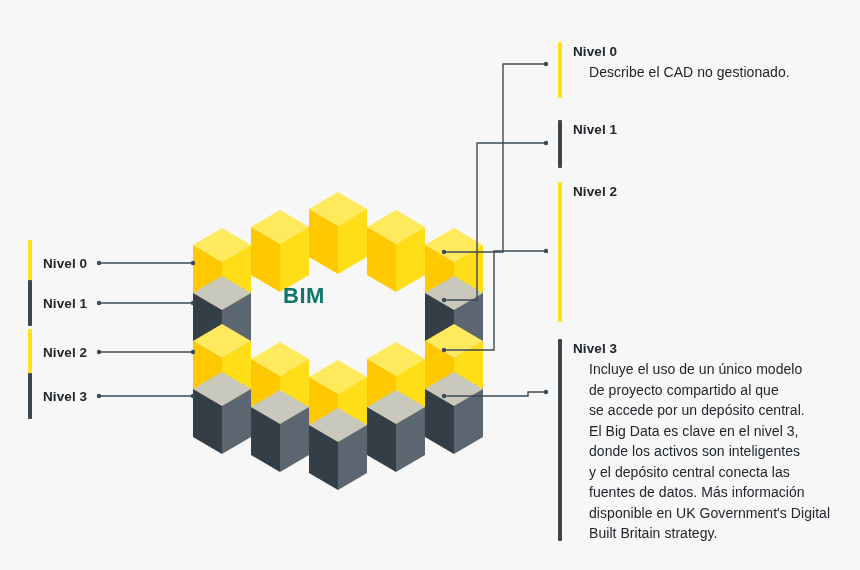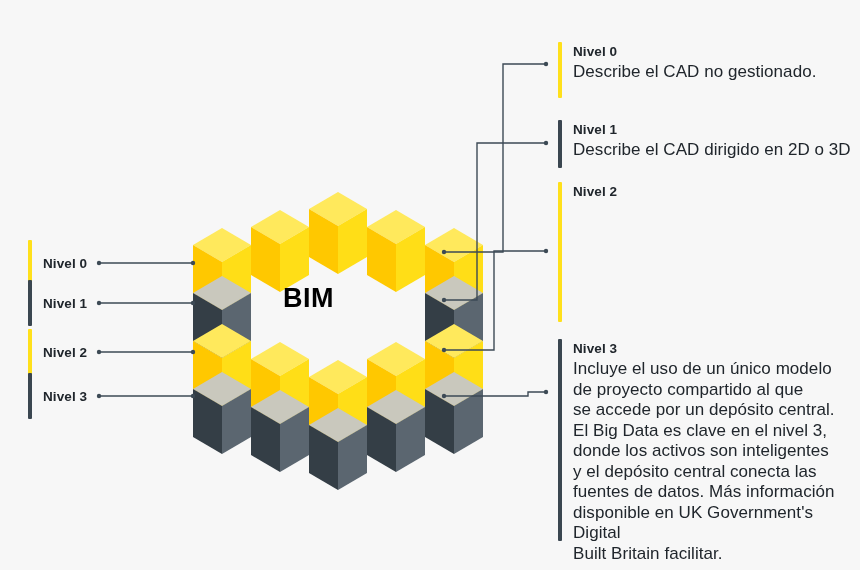--- a/index.html
+++ b/index.html
@@ -34,35 +34,35 @@
   }
   .right-card .bar{
     width:4px;border-radius:1px;flex:none;
   }
   .right-card .body{margin-left:11px;}
   .right-card .head{
     font-size:13.5px;font-weight:bold;color:#20262c;
     line-height:20px;letter-spacing:.1px;
   }
   .right-card .para{
-    font-size:17px;color:#20262c;line-height:20.5px;
-    white-space:pre-line;letter-spacing:.05px;
+    font-size:14px;color:#20262c;line-height:20.5px;
+    white-space:pre-line;letter-spacing:.05px;margin-left:16px;
   }
 
   
   #wires{position:absolute;left:0;top:0;width:860px;height:570px;pointer-events:none;}
 
   
   #cubes{position:absolute;left:0;top:0;width:860px;height:570px;}
   .cube{position:absolute;}
   .cube svg{display:block;}
 
   #bim-word{
     position:absolute;
-    font-size:27px;font-weight:bold;color:#000000;
+    font-size:22px;font-weight:bold;color:#0f766e;
     letter-spacing:.5px;
     left:283px;top:283px;
   }
 </style>
 </head>
 <body>
 
 <div id="stage">
 
   <div id="cubes">
@@ -238,21 +238,20 @@
     <div class="body">
       <div class="head">Nivel 0</div>
       <div class="para">Describe el CAD no gestionado.</div>
     </div>
   </div>
 
   <div class="right-card" style="left:558px;top:120px;">
     <span class="bar" style="height: 48px; background: rgb(58, 70, 80);"></span>
     <div class="body">
       <div class="head">Nivel 1</div>
-      <div class="para">Describe el CAD dirigido en 2D o 3D</div>
     </div>
   </div>
 
   <div class="right-card" style="left:558px;top:182px;">
     <span class="bar" style="height: 140px; background: rgb(255, 224, 27);"></span>
     <div class="body">
       <div class="head">Nivel 2</div>
     </div>
   </div>
 
@@ -261,17 +260,17 @@
     <div class="body">
       <div class="head">Nivel 3</div>
       <div class="para">Incluye el uso de un único modelo
 de proyecto compartido al que
 se accede por un depósito central.
 El Big Data es clave en el nivel 3,
 donde los activos son inteligentes
 y el depósito central conecta las
 fuentes de datos. Más información
 disponible en UK Government's Digital
-Built Britain facilitar.</div>
+Built Britain strategy.</div>
     </div>
   </div>
 
 </div>
 
 </body></html>

